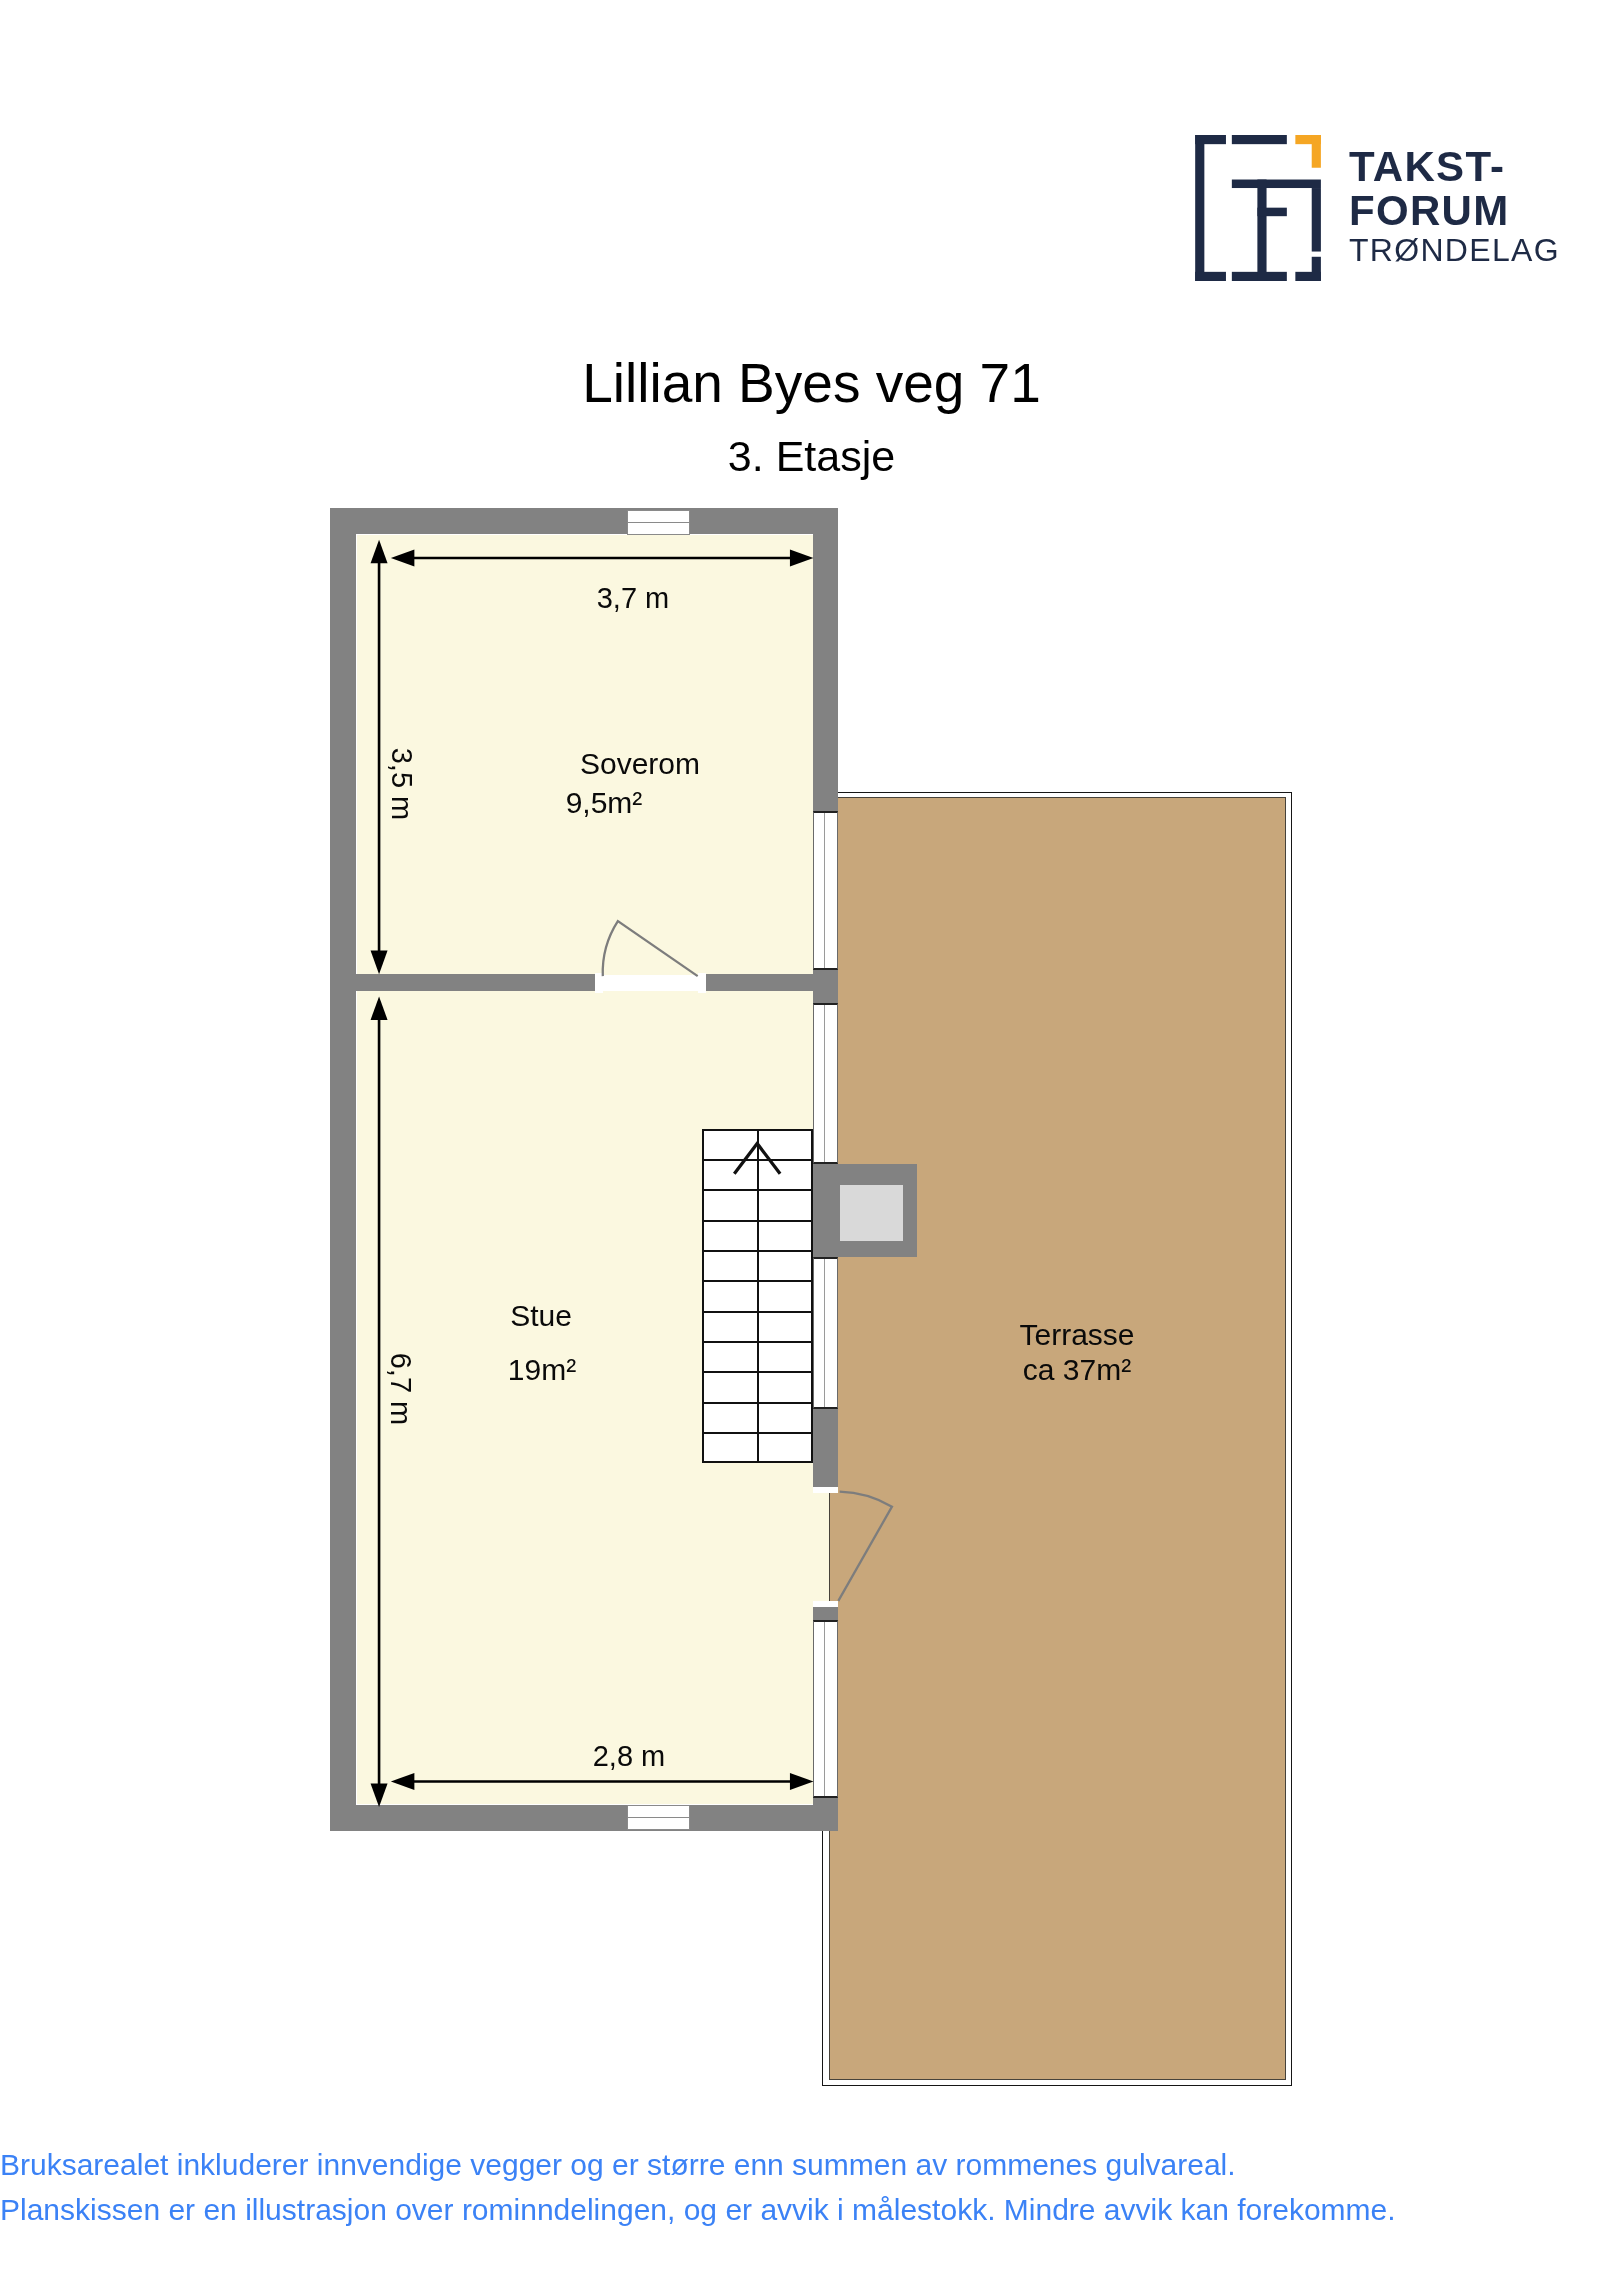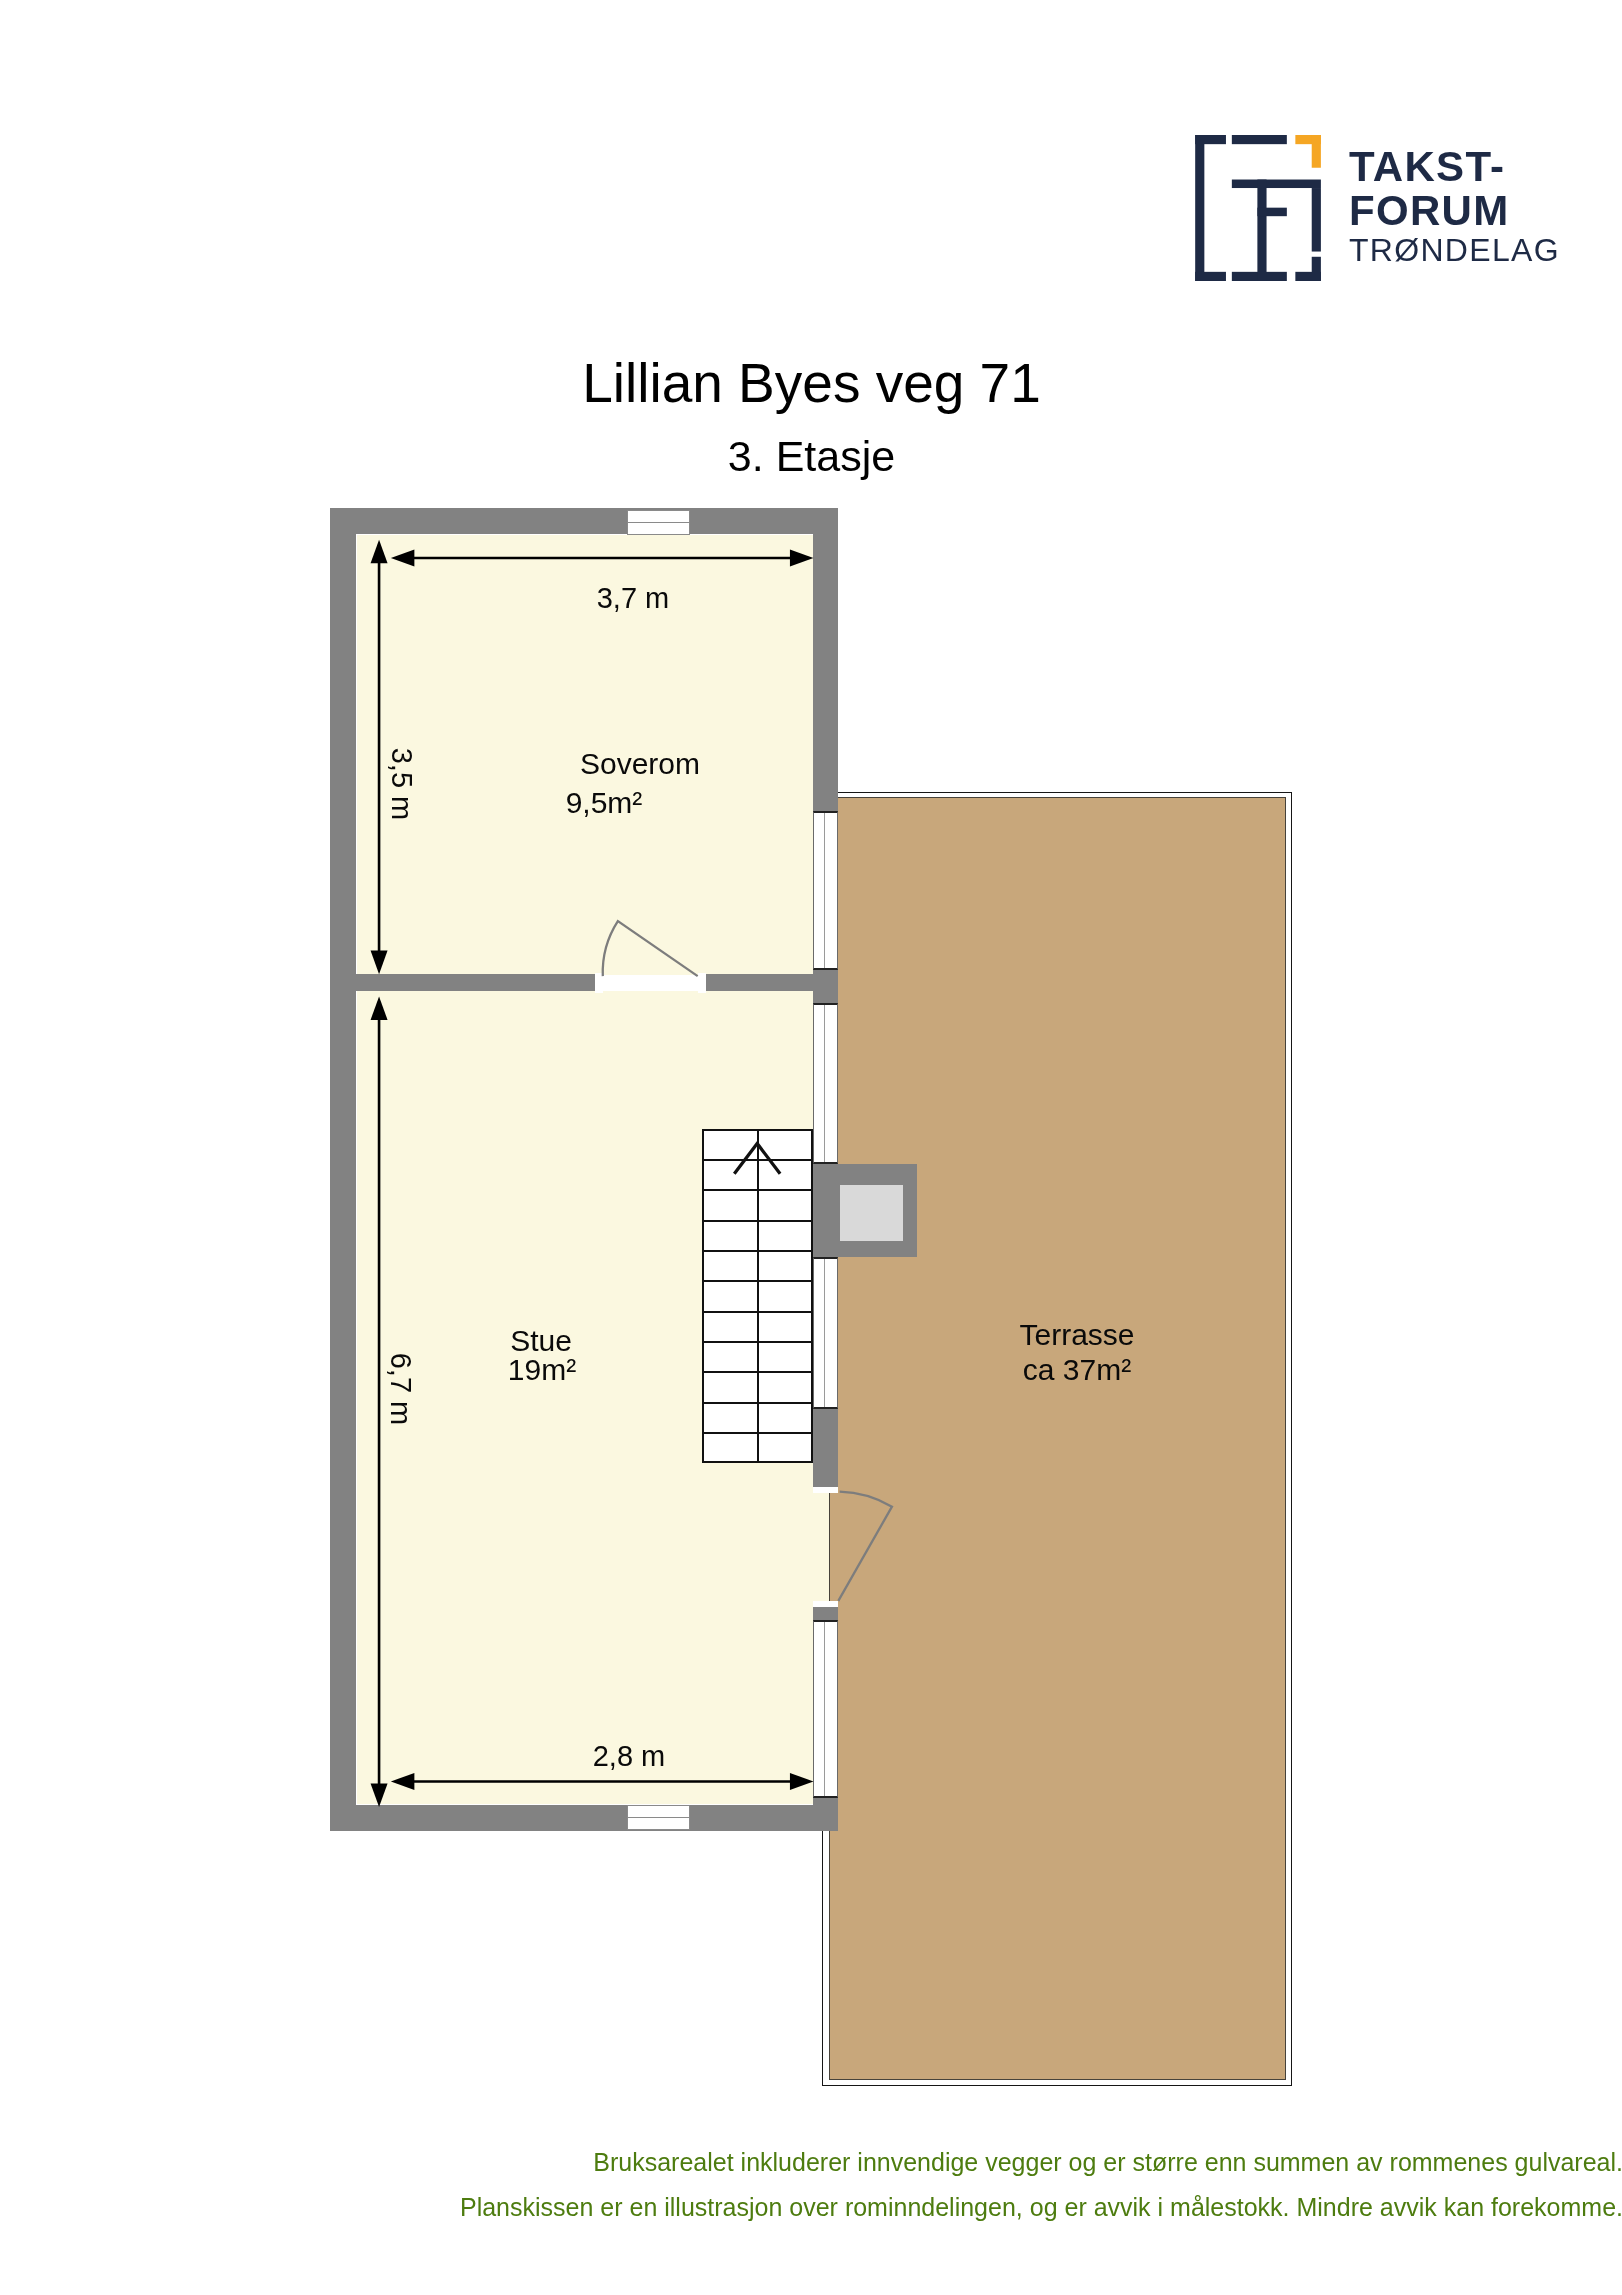--- a/index.html
+++ b/index.html
@@ -100,32 +100,32 @@
 
   
   .lbl{
     position:absolute;transform:translate(-50%,-50%);
     font-size:30px;color:#0a0a0a;white-space:nowrap;text-align:center;
   }
   .lbl.rot{transform:translate(-50%,-50%) rotate(90deg);}
   .lbl.dim{font-size:29px;}
   .l-soverom{left:632px;top:764px;margin-left:8px;}
   .l-soverom-area{left:604px;top:803px;}
-  .l-stue{left:541px;top:1316px;margin-top:25px;}
+  .l-stue{left:541px;top:1316px;}
   .l-stue-area{left:542px;top:1370px;}
   .l-terrasse{left:1077px;top:1335px;}
   .l-terrasse-area{left:1077px;top:1370px;}
   .d-37{left:633px;top:598px;}
   .d-35{left:401px;top:784px;}
   .d-67{left:400px;top:1389px;}
   .d-28{left:629px;top:1756px;}
 
   
   .footer-line{
-    left:0;width:1623px;text-align:right;font-size:25px;color:#4d7c0f;
+    left:0;width:1623px;text-align:left;font-size:30px;color:#3b82f6;
   }
   .f1{top:2148px;}
   .f2{top:2193px;}
 
   svg{display:block;}
   .overlay{left:0;top:0;width:1623px;height:2295px;pointer-events:none;}
 </style>
 </head>
 <body>
 

